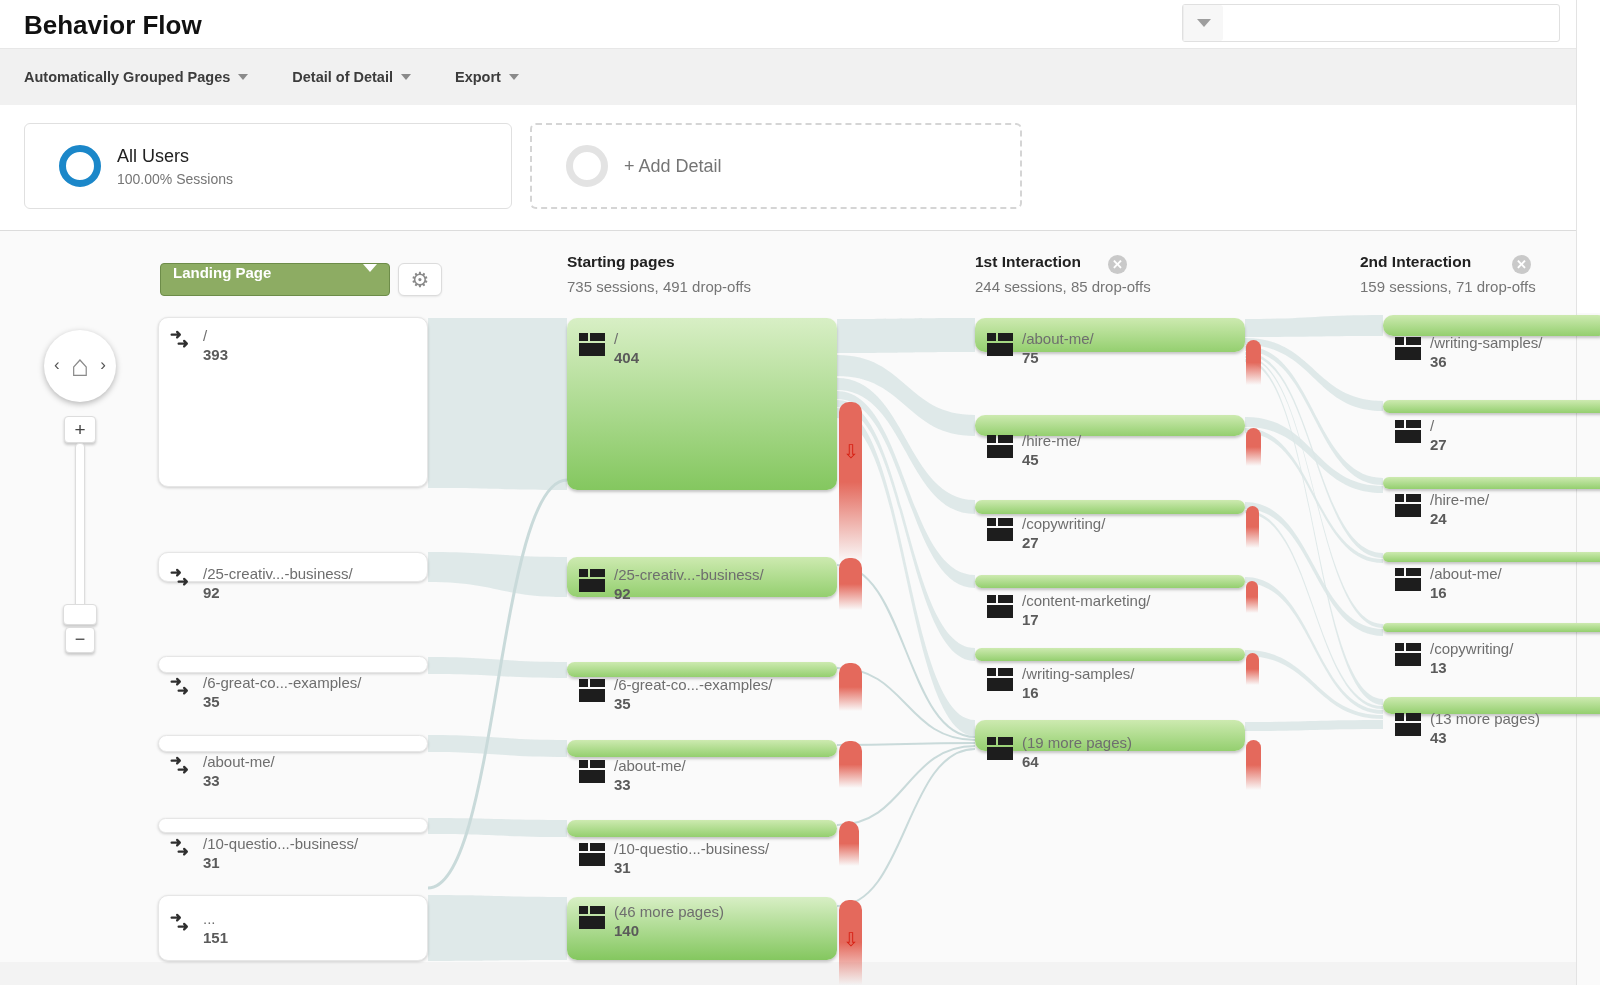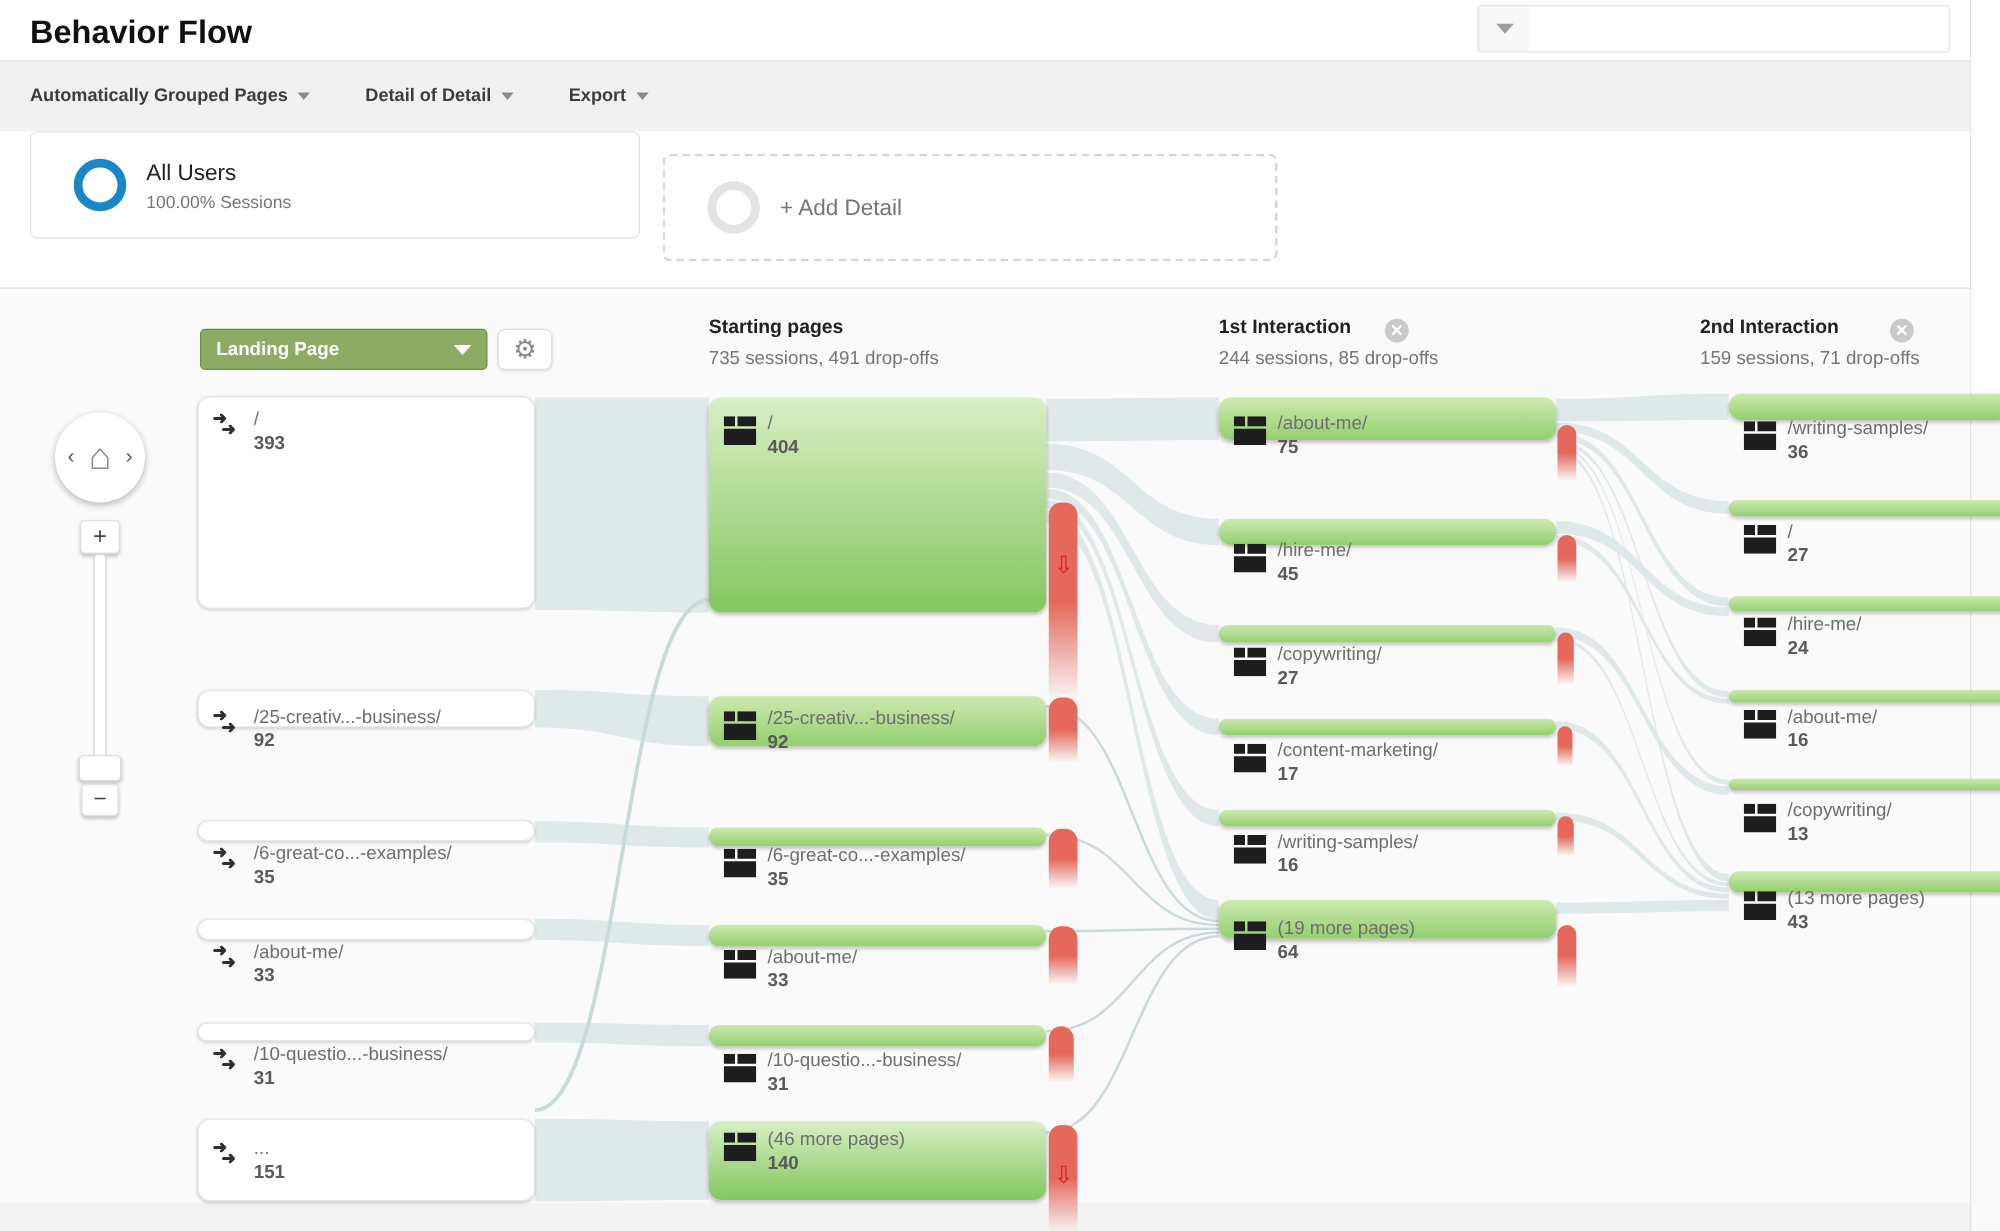--- a/index.html
+++ b/index.html
@@ -20,41 +20,41 @@
 
   #toolbar { left:0; top:48px; width:1600px; height:57px; background:#f1f1f1;
     border-top:1px solid #e7e7e7; display:flex; align-items:center; padding-left:24px; gap:44px; }
   .tb-item { display:flex; align-items:center; gap:8px; font-size:14.5px; font-weight:bold;
     color:#3c3c3c; cursor:pointer; }
   .tb-caret { width:0; height:0; border-left:5px solid transparent; border-right:5px solid transparent;
     border-top:6px solid #8a8a8a; }
 
   
   #segments { left:0; top:105px; width:1600px; height:125px; background:#fff; }
-  #seg-all { left:24px; top:0; width:488px; height:86px; background:#fff;
+  #seg-all { left:24px; top:18px; width:488px; height:86px; background:#fff;
     border:1px solid #e0e0e0; border-radius:6px; display:flex; align-items:center; cursor:pointer;}
   #seg-add { left:530px; top:18px; width:492px; height:86px; background:#fff;
     border:2px dashed #d5d5d5; border-radius:6px; display:flex; align-items:center; cursor:pointer;}
   .donut { width:42px; height:42px; border-radius:50%; margin-left:34px; }
   .donut.blue { border:7px solid #1b87c9; }
   .donut.gray { border:7px solid #e3e3e3; }
   .seg-text { margin-left:16px; }
   .seg-name { font-size:18px; color:#212121; }
   .seg-detail { font-size:14px; color:#757575; margin-top:4px; }
   .seg-add-label { font-size:18px; color:#757575; margin-left:16px; }
 
   
   #flow { left:0; top:230px; width:1600px; height:755px; background:#fafafa;
     border-top:1px solid #dcdcdc; }
   #flow-bottom-strip { left:0; top:962px; width:1576px; height:23px; background:#f3f3f3; }
   #right-divider { left:1576px; top:0; width:1px; height:985px; background:#e3e3e3; z-index:4; }
   #right-strip { left:1577px; top:0; width:23px; height:313px; background:#fff; z-index:5; }
 
   #dim-select { left:160px; top:263px; width:230px; height:33px; background:#8dac63;
-    border:1px solid #6d8c49; border-radius:4px; display:flex; align-items:center;
+    border:1px solid #6d8c49; border-radius:4px; display:flex; 
     padding:0 12px; cursor:pointer; z-index:6; }
   #dim-label { flex:1; color:#fff; font-weight:bold; font-size:15px; }
   #dim-caret { width:0; height:0; border-left:7px solid transparent; border-right:7px solid transparent;
     border-top:8px solid #fff; }
   #gear-btn { left:398px; top:263px; width:44px; height:33px; background:#fff;
     border:1px solid #dcdcdc; border-radius:6px; display:flex; align-items:center;
     justify-content:center; font-size:21px; color:#8a8a8a; cursor:pointer; z-index:6;
     box-shadow:0 1px 2px rgba(0,0,0,.08); }
 
   .col-title { font-size:15.5px; font-weight:bold; color:#212121; z-index:6; }

